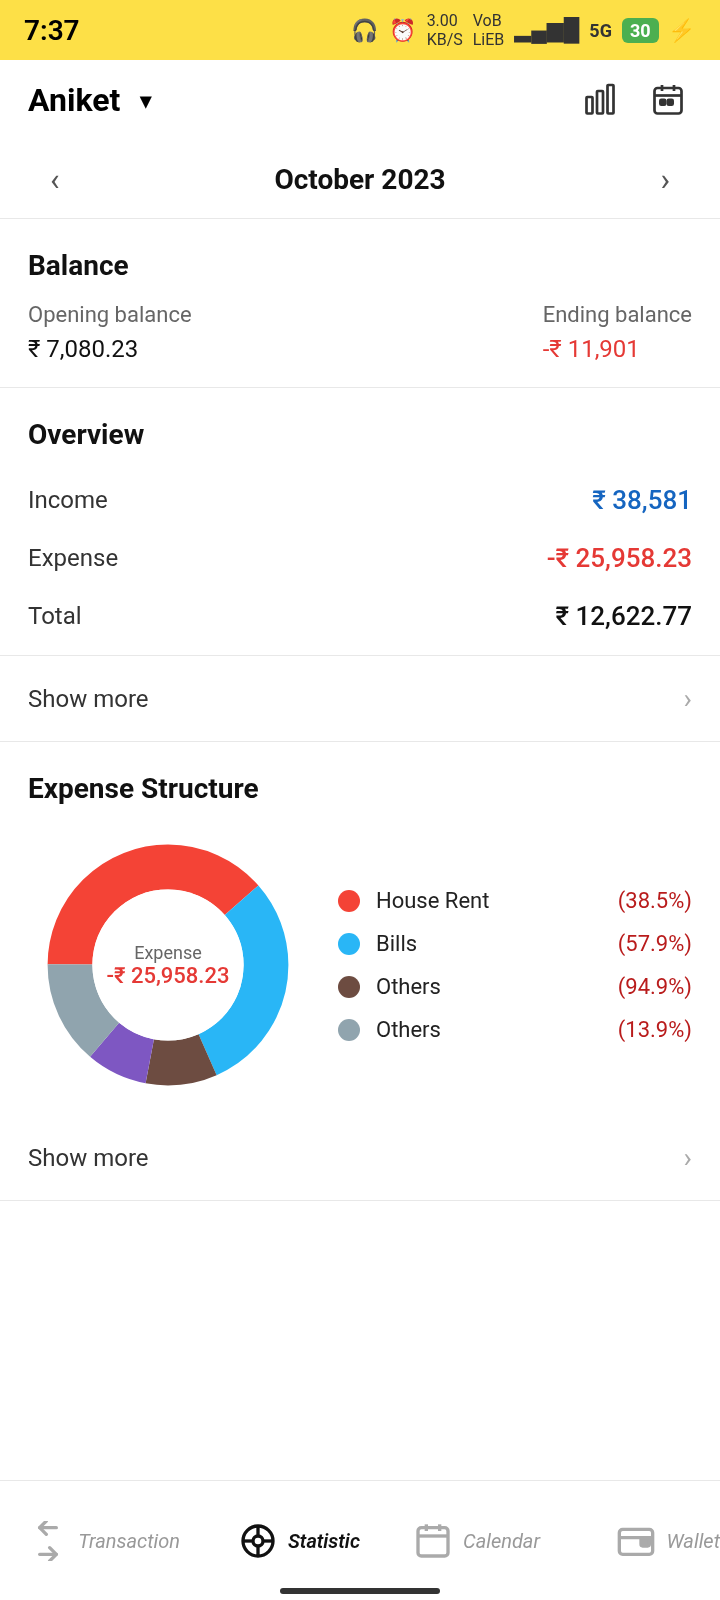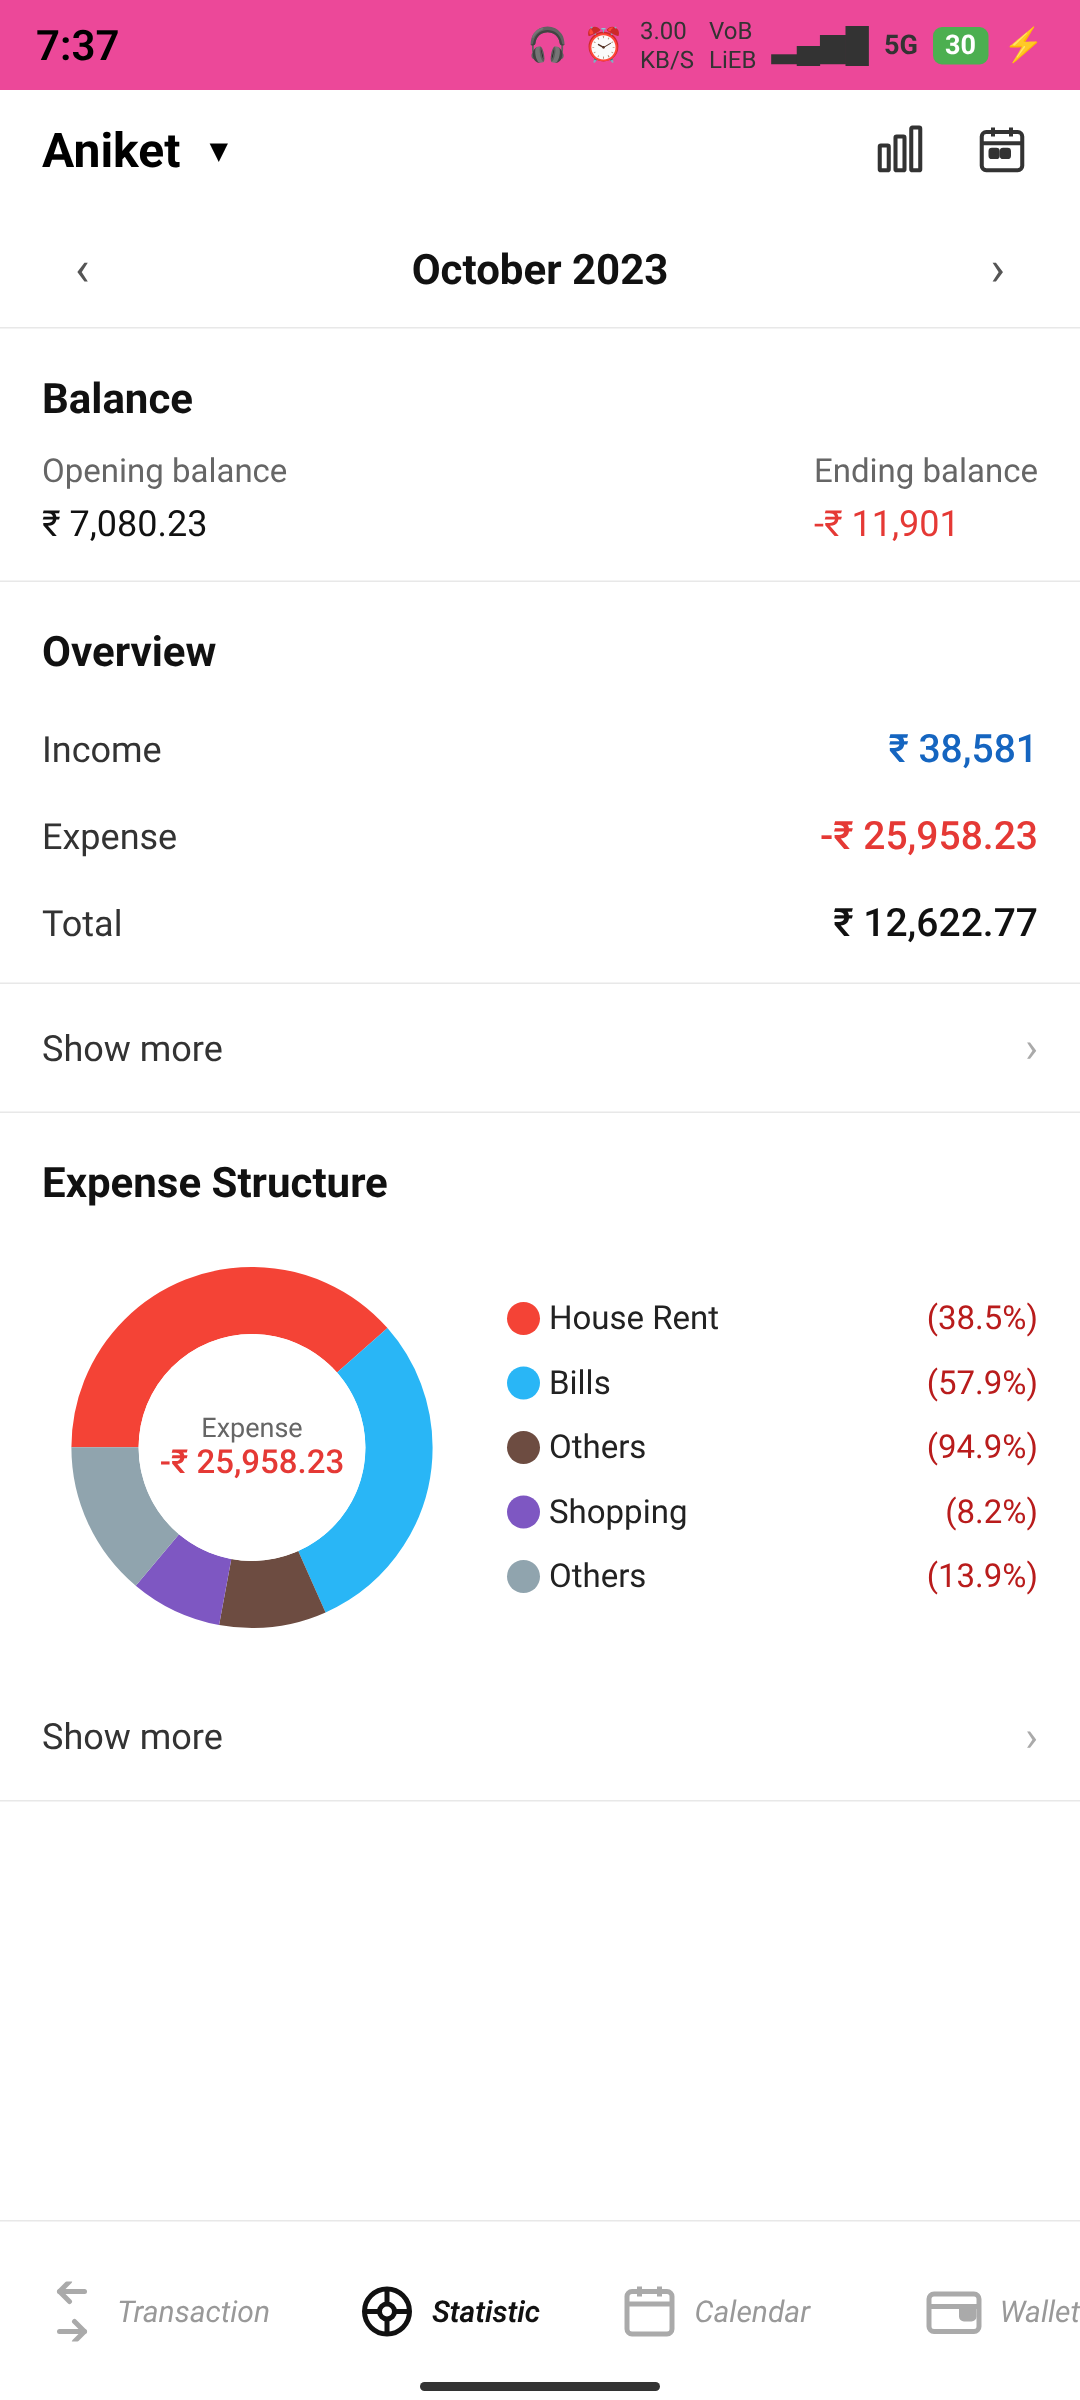--- a/index.html
+++ b/index.html
@@ -13,21 +13,21 @@
       position: relative;
     }
 
     
     .status-bar {
       height: 60px;
       display: flex;
       align-items: center;
       justify-content: space-between;
       padding: 0 24px;
-      background: #ec4899;
+      background: #fde047;
       gap: 32px;
     }
     .status-time {
       font-size: 28px;
       font-weight: 600;
       color: #000;
     }
     .status-icons {
       display: flex;
       align-items: center;
@@ -220,21 +220,21 @@
     
     .legend {
       flex: 1;
       display: flex;
       flex-direction: column;
       gap: 18px;
     }
     .legend-item {
       display: flex;
       align-items: center;
-      gap: 6px;
+      gap: 16px;
     }
     .legend-dot {
       width: 22px;
       height: 22px;
       border-radius: 50%;
       flex-shrink: 0;
     }
     .legend-text {
       font-size: 22px;
       color: #222;
@@ -429,25 +429,20 @@
       <div class="legend-dot" style="background:#29b6f6;"></div>
       <span class="legend-text">Bills</span>
       <span class="legend-pct">(57.9%)</span>
     </div>
         <div class="legend-item">
       <div class="legend-dot" style="background:#6d4c41;"></div>
       <span class="legend-text">Others</span>
       <span class="legend-pct">(94.9%)</span>
     </div>
         <div class="legend-item">
-      <div class="legend-dot" style="background:#7e57c2;"></div>
-      <span class="legend-text">Shopping</span>
-      <span class="legend-pct">(8.2%)</span>
-    </div>
-        <div class="legend-item">
       <div class="legend-dot" style="background:#90a4ae;"></div>
       <span class="legend-text">Others</span>
       <span class="legend-pct">(13.9%)</span>
     </div>
       </div>
   </div>
 </div>
 
 <div class="show-more-row">
   <span class="show-more-label">Show more</span>

